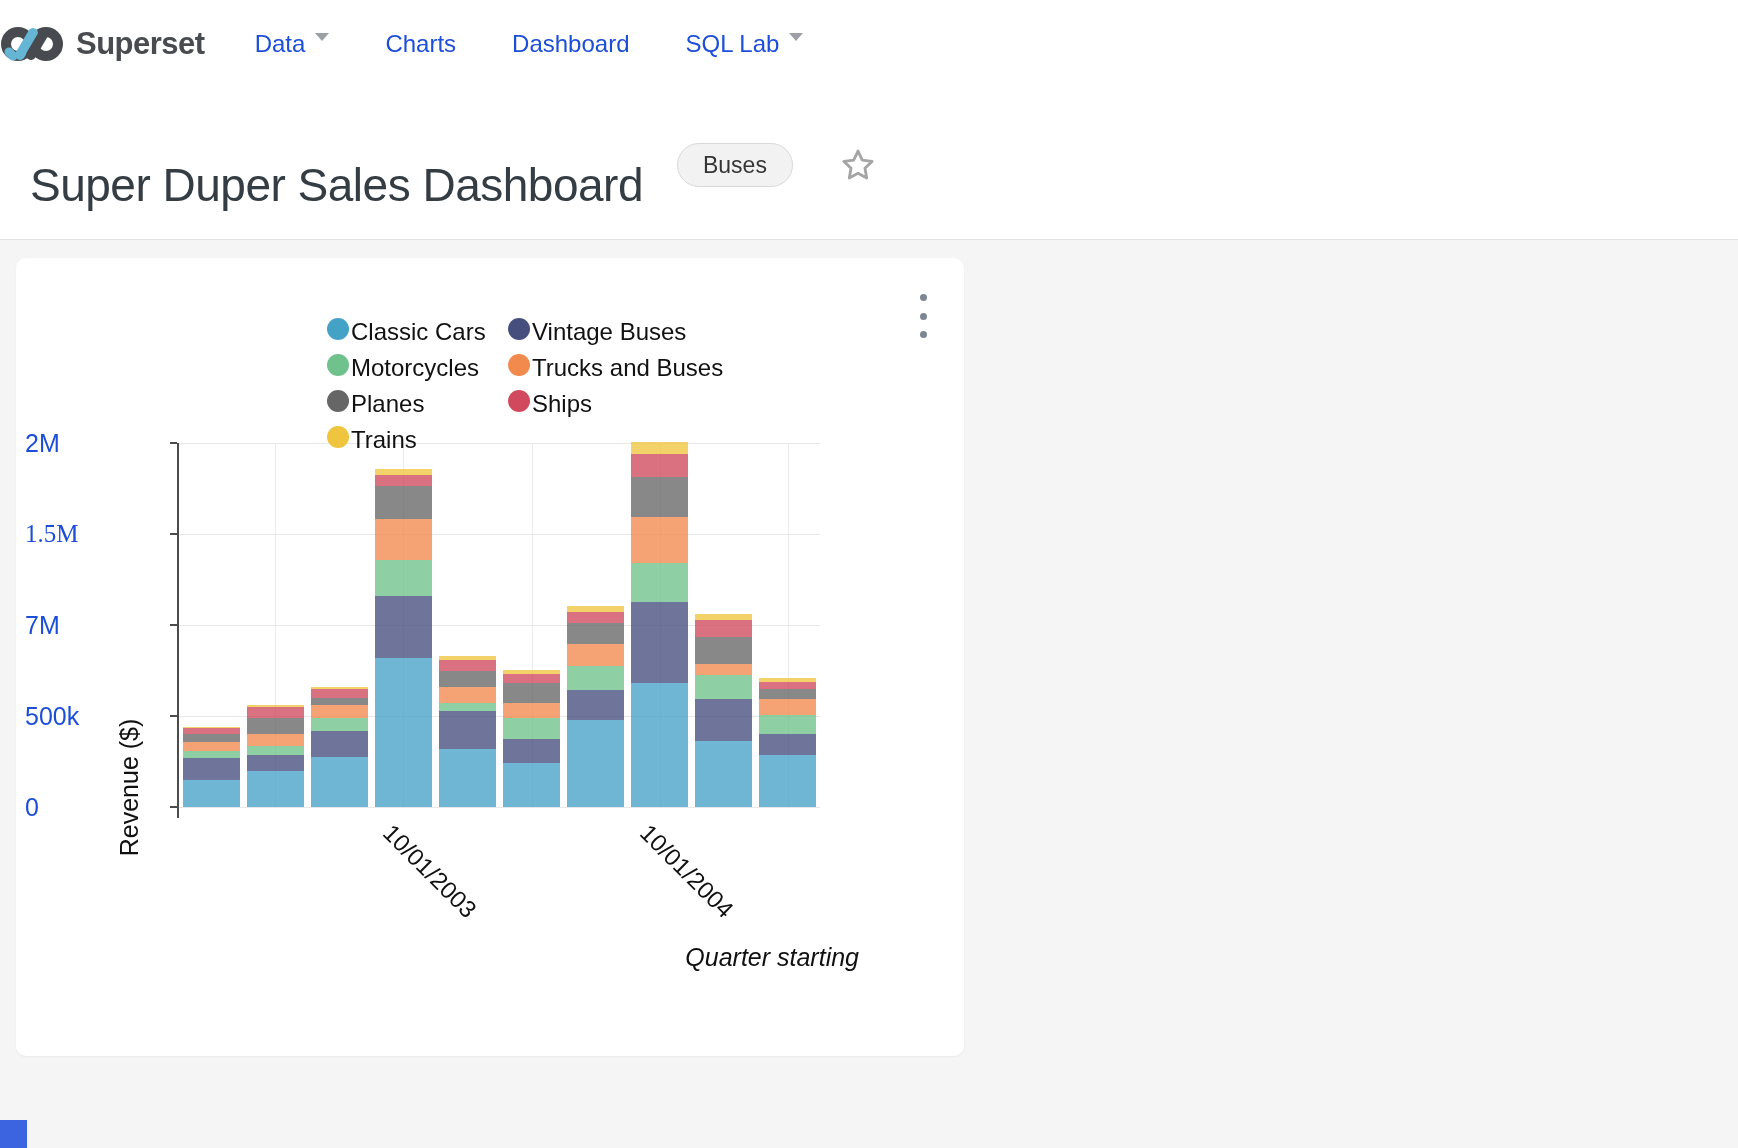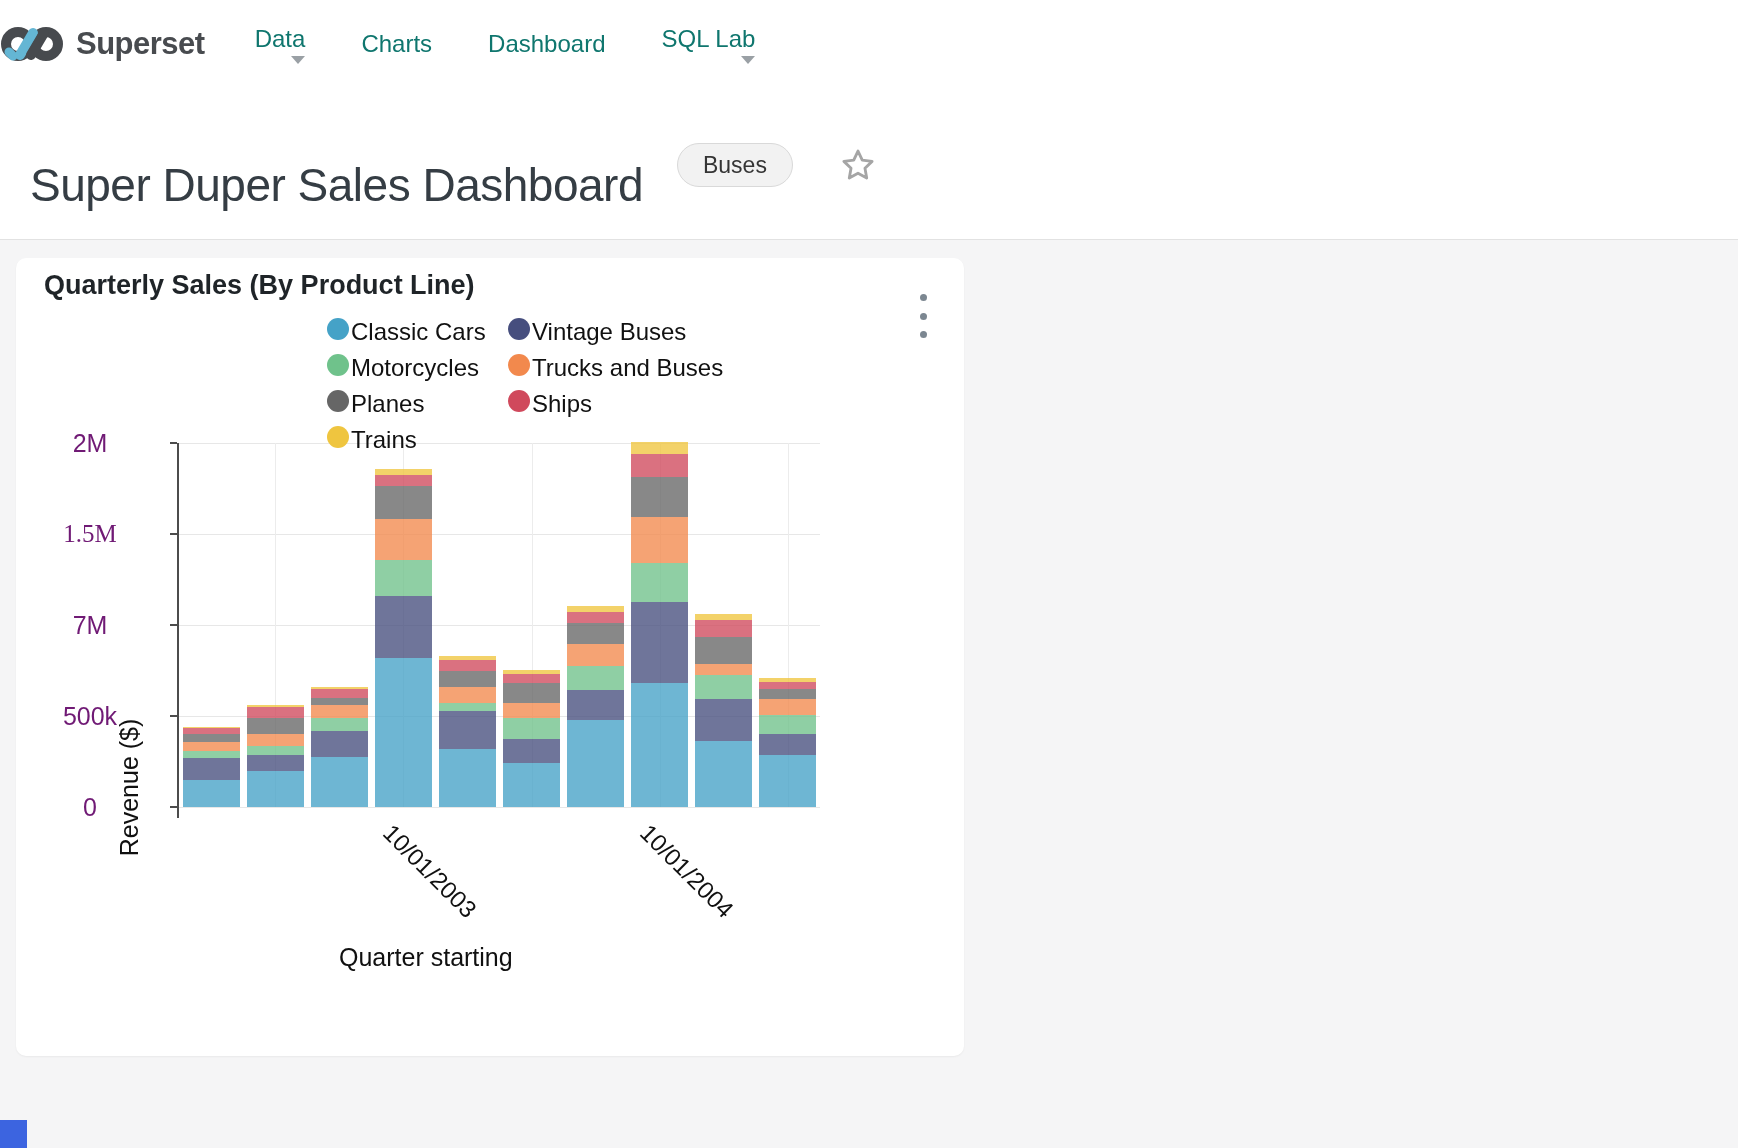--- a/index.html
+++ b/index.html
@@ -13,22 +13,22 @@
   .topnav {
     position:absolute; left:0; top:0; width:100%; height:88px;
     display:flex; align-items:center; background:#fff;
   }
   .brand { display:flex; align-items:center; cursor:pointer; }
   .brand-text {
     font-size:31px; font-weight:700; color:#484b4f; letter-spacing:-0.5px; margin-left:12px;
   }
   .nav-items { display:flex; align-items:center; margin-left:50px; }
   .nav-item {
-    display:flex; align-items:flex-end; font-size:24px; color:#0f766e;
-    margin-right:56px; cursor:pointer; white-space:nowrap;flex-direction:column;
+    display:flex; align-items:flex-start; font-size:24px; color:#1d4ed8;
+    margin-right:56px; cursor:pointer; white-space:nowrap;
   }
   .caret {
     width:0; height:0; margin-left:10px; margin-top:3px;
     border-left:7px solid transparent; border-right:7px solid transparent;
     border-top:8px solid #9aa0a5;
   }
 
   
   .title-row {
     position:absolute; left:30px; top:118px; display:flex; align-items:center;
@@ -75,36 +75,36 @@
   .legend-dot { width:22px; height:22px; border-radius:50%; flex:0 0 22px; }
   .legend-label { font-size:24px; color:#111; margin-left:2px; white-space:nowrap; }
 
   
   .plot { position:absolute; left:163px; top:185px; width:641px; height:364px; }
   .gridline-h { position:absolute; left:0; width:100%; height:1px; background:#e7e7e7; }
   .gridline-v { position:absolute; top:0; height:100%; width:1px; background:#ececec; }
   .y-axis-line { position:absolute; left:-2px; top:0; width:2px; height:103%; background:#4c4c4c; }
   .y-tick-mark { position:absolute; left:-9px; width:7px; height:2px; background:#4c4c4c; }
   .y-tick-label {
-    position:absolute; right:665px; width:130px; text-align:center;
-    font-size:25px; color:#701a75; transform:translateY(-50%);
+    position:absolute; right:665px; width:130px; text-align:left;
+    font-size:25px; color:#1d4ed8; transform:translateY(-50%);
   }
   .bar-col { position:absolute; bottom:0; }
   .bar-seg { position:absolute; width:100%; opacity:0.78; cursor:pointer; }
   .x-tick-label {
     position:absolute; font-size:24px; color:#101010; white-space:nowrap;
     transform:rotate(45deg); transform-origin:top left;
   }
   .axis-title-y {
     position:absolute; left:-118px; top:330px; font-size:25px; color:#101010;
     transform:rotate(-90deg); transform-origin:center; white-space:nowrap;
   }
   .axis-title-x {
-    position:absolute; left:160px; top:500px; width:520px; text-align:left;
-    font-size:25px; color:#101010;
+    position:absolute; left:160px; top:500px; width:520px; text-align:right;
+    font-size:25px; color:#101010;font-style:italic;
   }
 </style>
 </head>
 <body>
 
 <div class="topnav">
   <div class="brand">
     <svg width="64" height="42" viewBox="0 0 64 42">
       <circle cx="18" cy="21" r="12" fill="none" stroke="#474a4e" stroke-width="10"></circle>
       <circle cx="46" cy="21" r="12" fill="none" stroke="#474a4e" stroke-width="10"></circle>
@@ -140,21 +140,20 @@
       <path d="M12 3.2 L14.7 8.9 L20.9 9.7 L16.4 14 L17.5 20.2 L12 17.2 L6.5 20.2 L7.6 14 L3.1 9.7 L9.3 8.9 Z" fill="none" stroke="#a5a5a5" stroke-width="1.8" stroke-linejoin="round"></path>
     </svg>
   </span>
 </div>
 
 <div class="header-divider"></div>
 <div class="content-bg"></div>
 <div class="blue-corner"></div>
 
 <div class="card">
-  <div class="card-title">Quarterly Sales (By Product Line)</div>
   <div class="kebab">
     <i></i>
       <i></i>
       <i></i>
   </div>
 
   <div class="legend" id="legend">
       <span class="legend-item">
         <span class="legend-dot" style="background: rgb(69, 162, 199);"></span>
         <span class="legend-label">Classic Cars</span>

